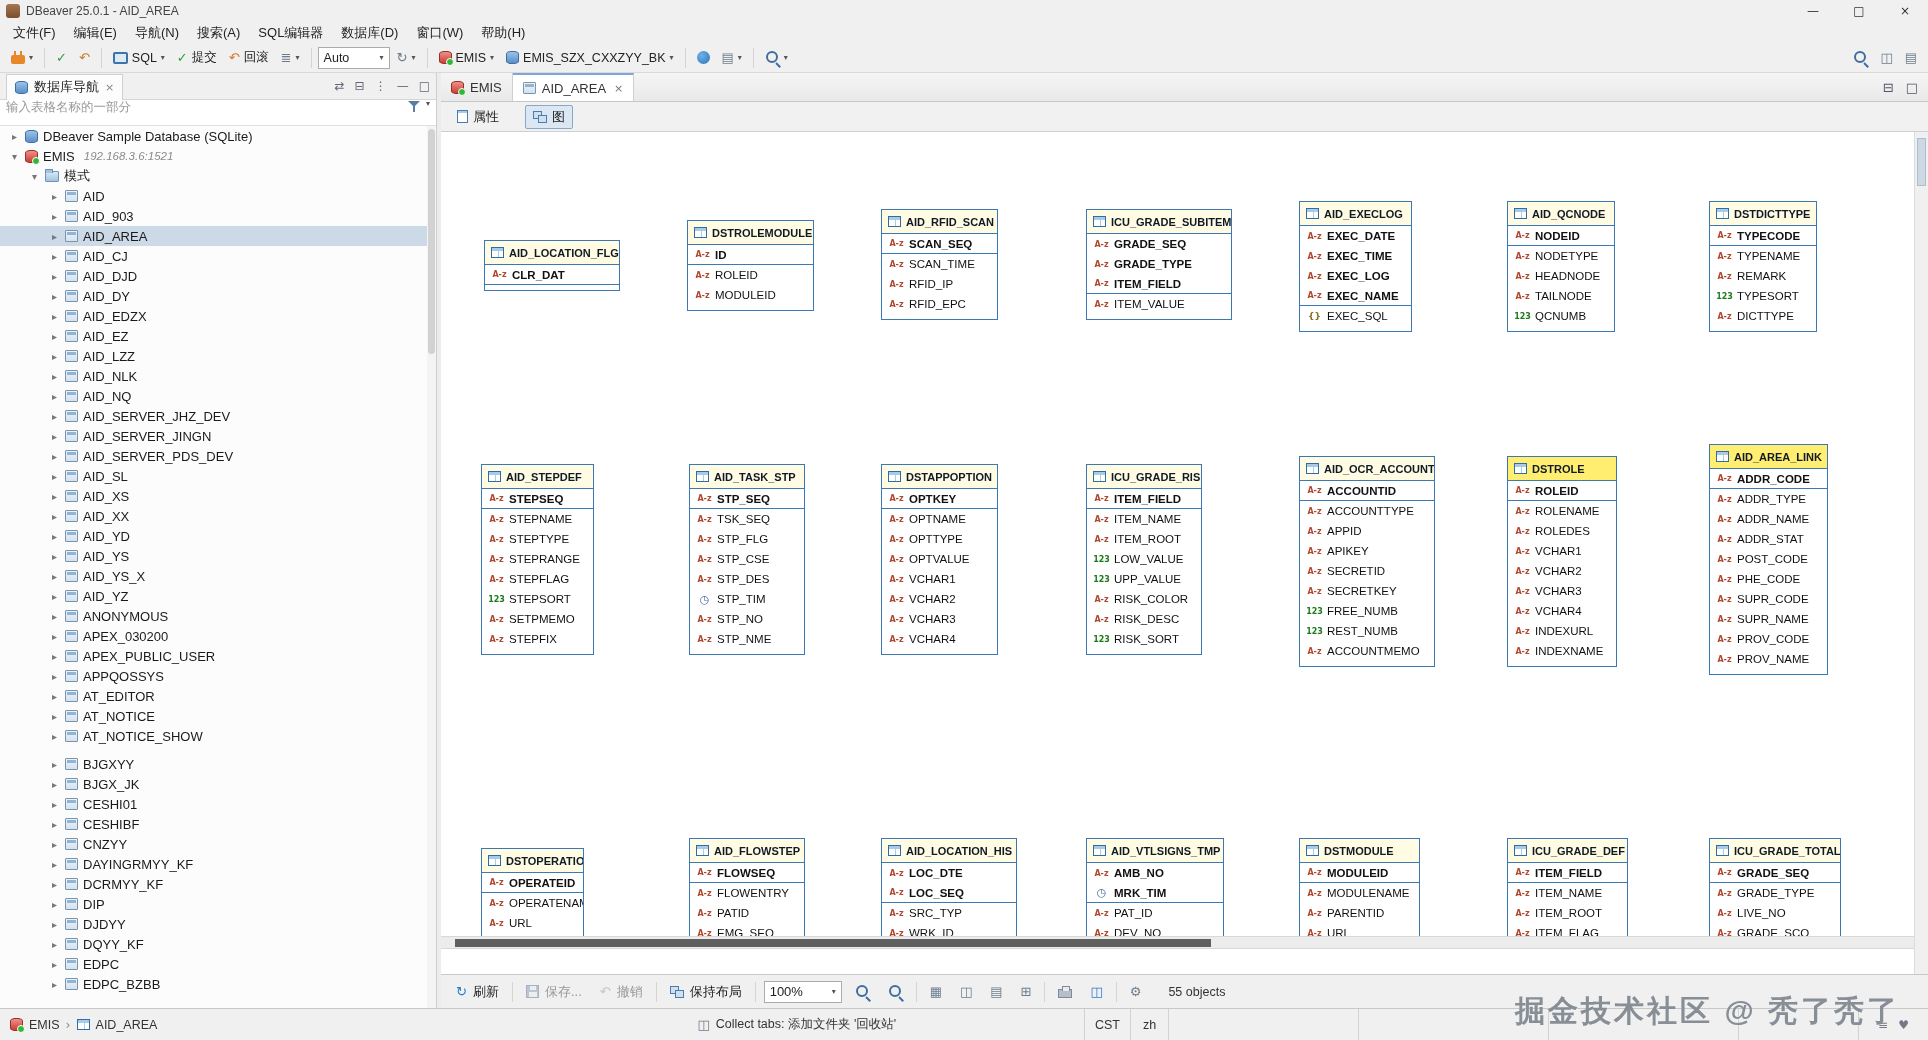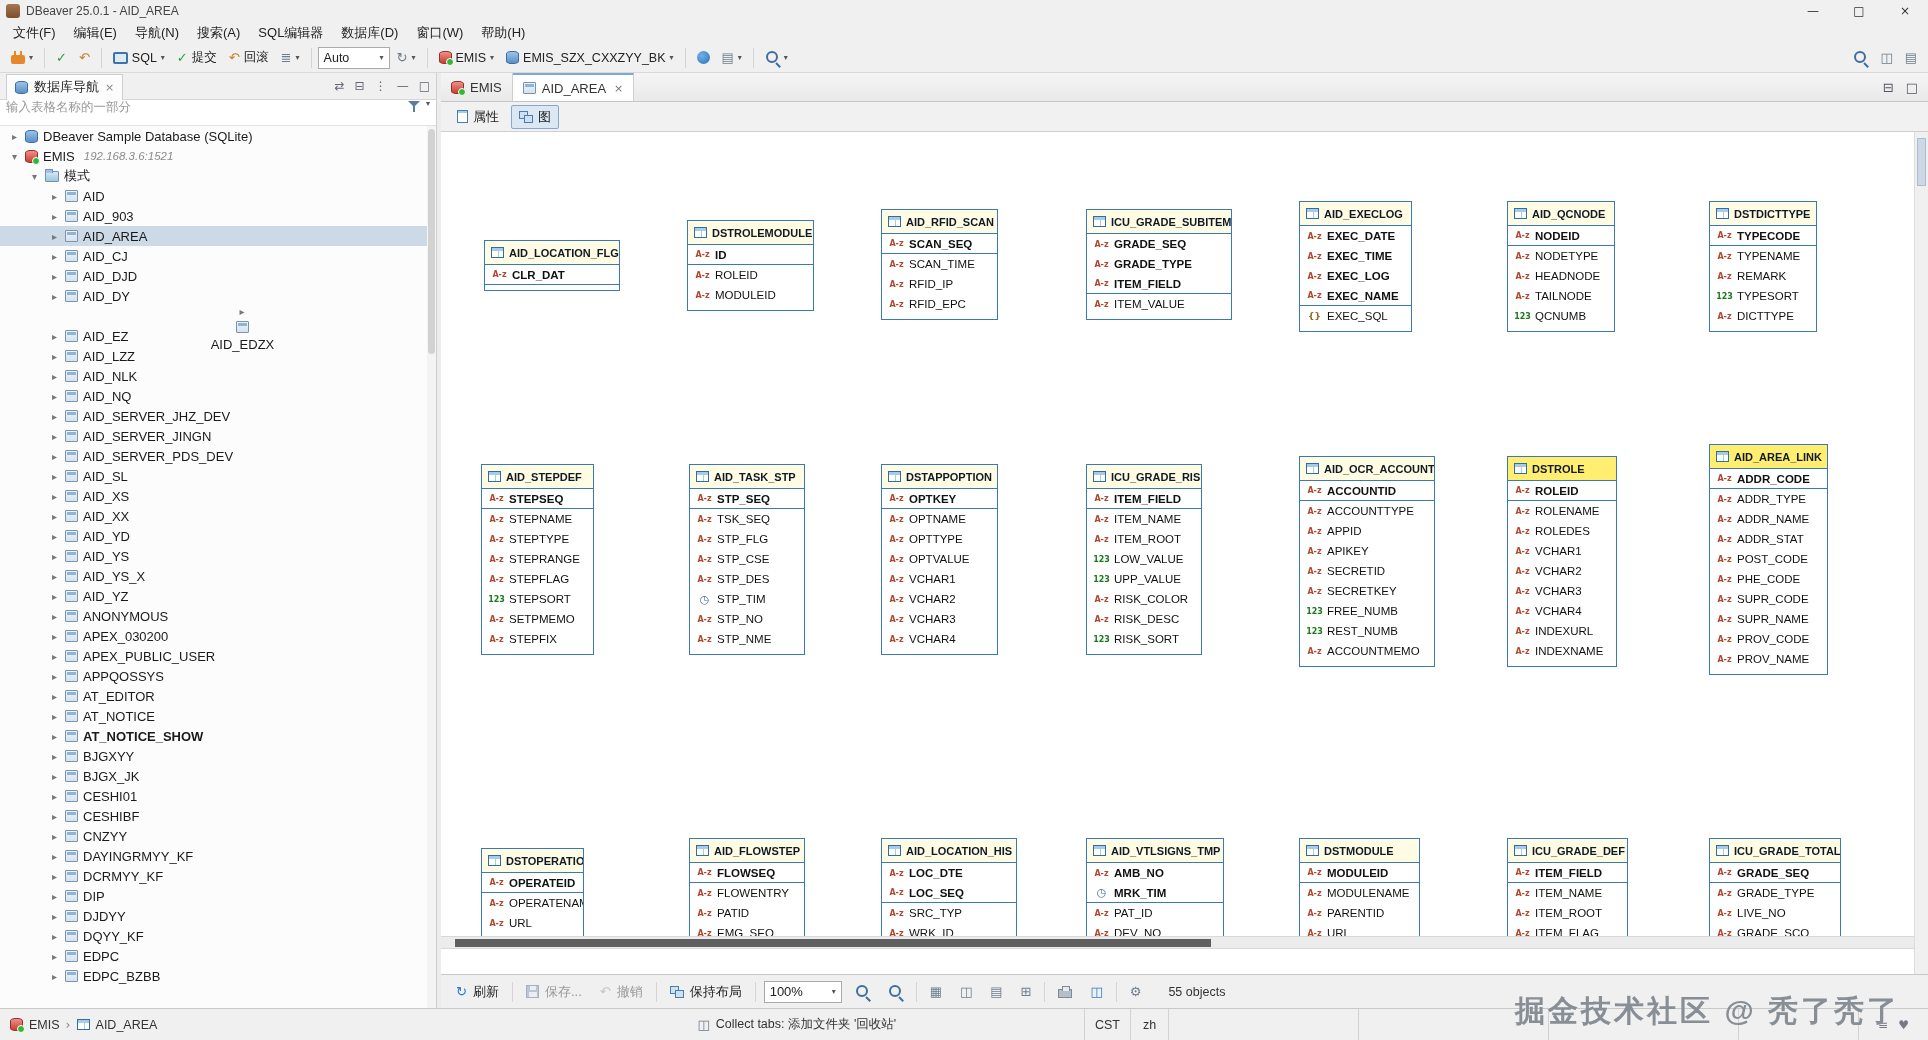--- a/index.html
+++ b/index.html
@@ -92,21 +92,21 @@
   .nav-scroll .thumb{position:absolute;left:1px;right:1px;top:3px;height:225px;background:#d2d2d2;border-radius:4px}
 
   
   .editor{position:absolute;left:441px;top:73px;width:1487px;height:935px;background:#fff}
   .sash{position:absolute;left:437px;top:73px;width:4px;height:935px;background:#ececec}
   .tabbar{position:absolute;left:0;top:0;width:100%;height:29px;background:linear-gradient(#f5f5f5,#e9e9e9);border-bottom:1px solid #c6c6c6;display:flex;align-items:stretch;font-size:13px;color:#333}
   .etab{display:inline-flex;align-items:center;gap:6px;padding:0 10px;border-right:1px solid #cfcfcf;background:transparent}
   .etab.active{background:#fff;border-top:2px solid #7da7d4}
   .etab .tclose{font-size:11px;color:#777;margin-left:2px}
   .tabbar-icons{margin-left:auto;display:flex;align-items:center;gap:12px;padding-right:10px;color:#556;font-size:13px}
-  .subbar{position:absolute;left:0;top:29px;width:100%;height:30px;background:#f1f1f1;border-bottom:1px solid #cfcfcf;display:flex;align-items:center;padding-left:8px;gap:4px;font-size:13px;color:#222}
+  .subbar{position:absolute;left:0;top:29px;width:100%;height:30px;background:#f1f1f1;border-bottom:1px solid #cfcfcf;display:flex;align-items:center;padding-left:8px;gap:18px;font-size:13px;color:#222}
   .sbtn{display:inline-flex;align-items:center;gap:5px;height:24px;padding:0 7px;border:1px solid transparent;border-radius:2px}
   .sbtn.active{background:#dbe7f3;border-color:#89a8c8}
 
   
   .canvas{position:absolute;left:0;top:59px;width:1473px;height:842px;background:#fff}
   .viewport{position:absolute;left:0;top:0;width:100%;height:804px;overflow:hidden}
   .hscroll{position:absolute;left:0;top:804px;width:100%;height:13px;background:#ececec;border-top:1px solid #d8d8d8;border-bottom:1px solid #d8d8d8}
   .hscroll .thumb{position:absolute;left:14px;top:2px;width:756px;height:8px;background:#5f5f5f}
   .vscroll{position:absolute;right:0;top:59px;width:14px;height:915px;background:#f0f0f0;border-left:1px solid #dcdcdc}
   .vscroll .thumb{position:absolute;left:2px;right:2px;top:6px;height:48px;background:#ccd8e4;border:1px solid #aebdcc}
@@ -303,21 +303,21 @@
         <div class="tree-row" style="padding-left: 48px;">
           <span class="tw g g-arrow-right"></span>
           <span class="tic-schema"></span>
           <span class="tlabel">AID_DJD</span>
         </div>
         <div class="tree-row" style="padding-left: 48px;">
           <span class="tw g g-arrow-right"></span>
           <span class="tic-schema"></span>
           <span class="tlabel">AID_DY</span>
         </div>
-        <div class="tree-row" style="padding-left: 48px; flex-direction: column;">
+        <div class="tree-row" style="padding-left: 48px;">
           <span class="tw g g-arrow-right"></span>
           <span class="tic-schema"></span>
           <span class="tlabel">AID_EDZX</span>
         </div>
         <div class="tree-row" style="padding-left: 48px;">
           <span class="tw g g-arrow-right"></span>
           <span class="tic-schema"></span>
           <span class="tlabel">AID_EZ</span>
         </div>
         <div class="tree-row" style="padding-left: 48px;">
@@ -408,26 +408,26 @@
         <div class="tree-row" style="padding-left: 48px;">
           <span class="tw g g-arrow-right"></span>
           <span class="tic-schema"></span>
           <span class="tlabel">AT_EDITOR</span>
         </div>
         <div class="tree-row" style="padding-left: 48px;">
           <span class="tw g g-arrow-right"></span>
           <span class="tic-schema"></span>
           <span class="tlabel">AT_NOTICE</span>
         </div>
-        <div class="tree-row" style="padding-left: 48px; font-weight: bold;">
+        <div class="tree-row" style="padding-left: 48px;">
           <span class="tw g g-arrow-right"></span>
           <span class="tic-schema"></span>
           <span class="tlabel">AT_NOTICE_SHOW</span>
         </div>
-        <div class="tree-row" style="padding-left: 48px;">
+        <div class="tree-row" style="padding-left: 48px; margin-top: 8px;">
           <span class="tw g g-arrow-right"></span>
           <span class="tic-schema"></span>
           <span class="tlabel">BJGXYY</span>
         </div>
         <div class="tree-row" style="padding-left: 48px;">
           <span class="tw g g-arrow-right"></span>
           <span class="tic-schema"></span>
           <span class="tlabel">BJGX_JK</span>
         </div>
         <div class="tree-row" style="padding-left: 48px;">

